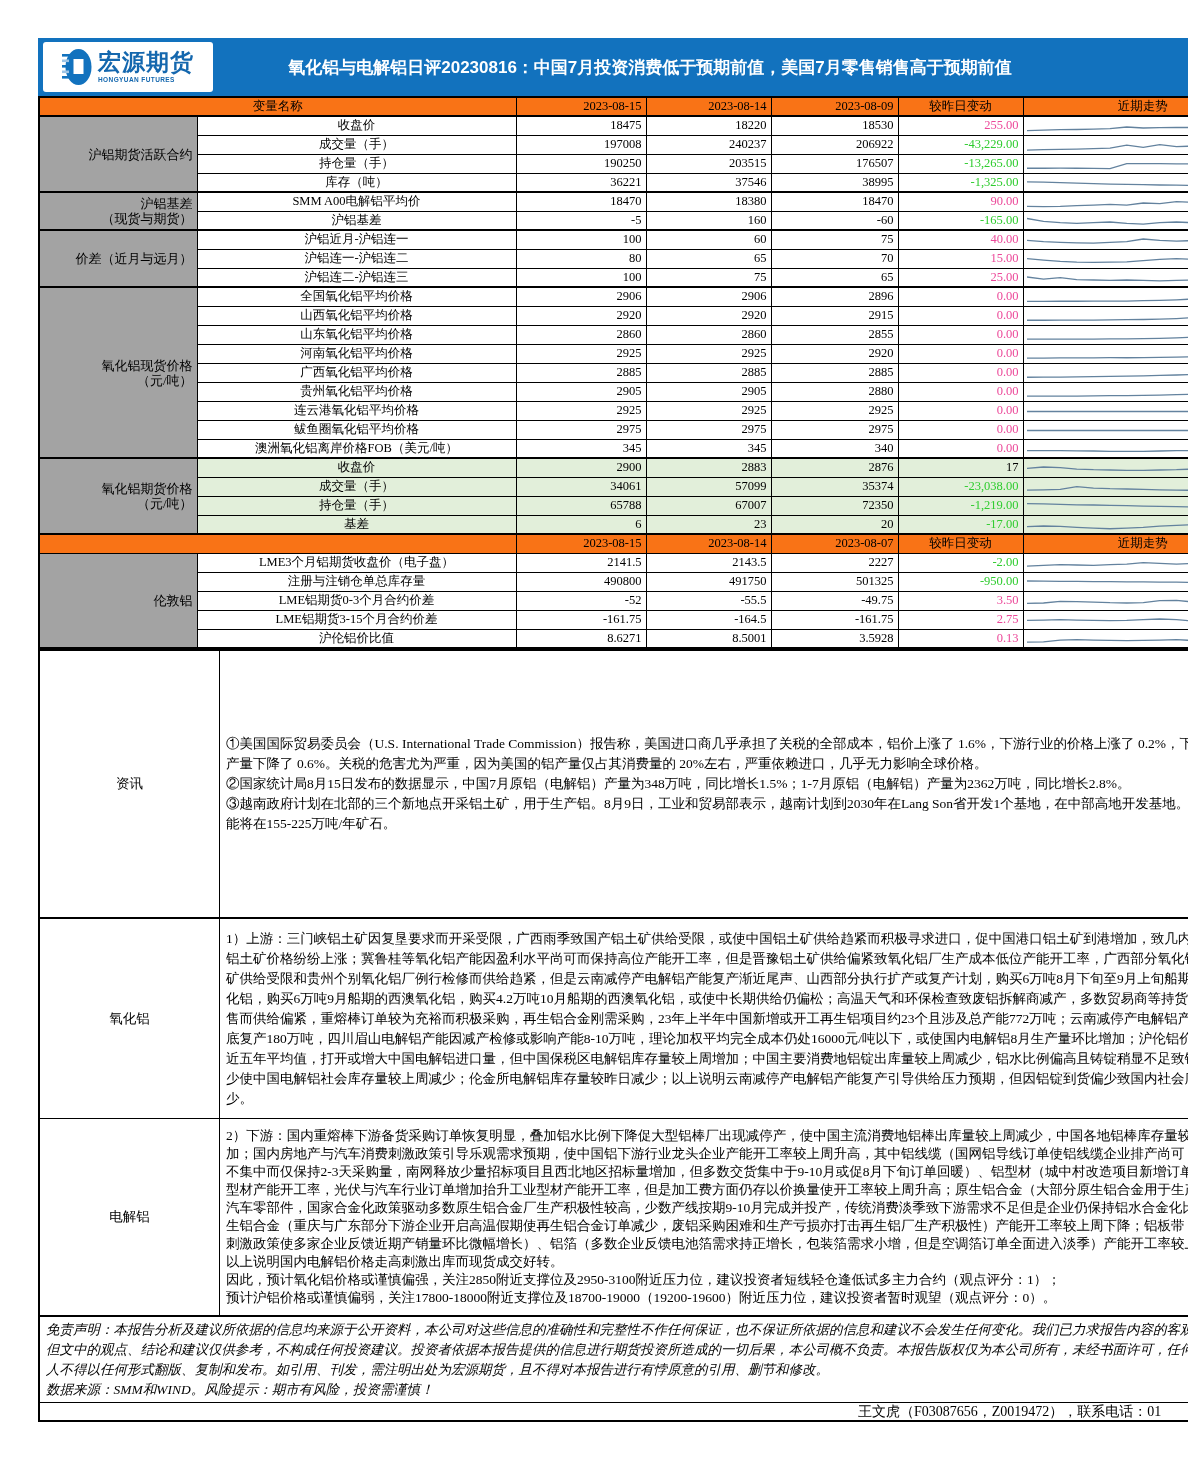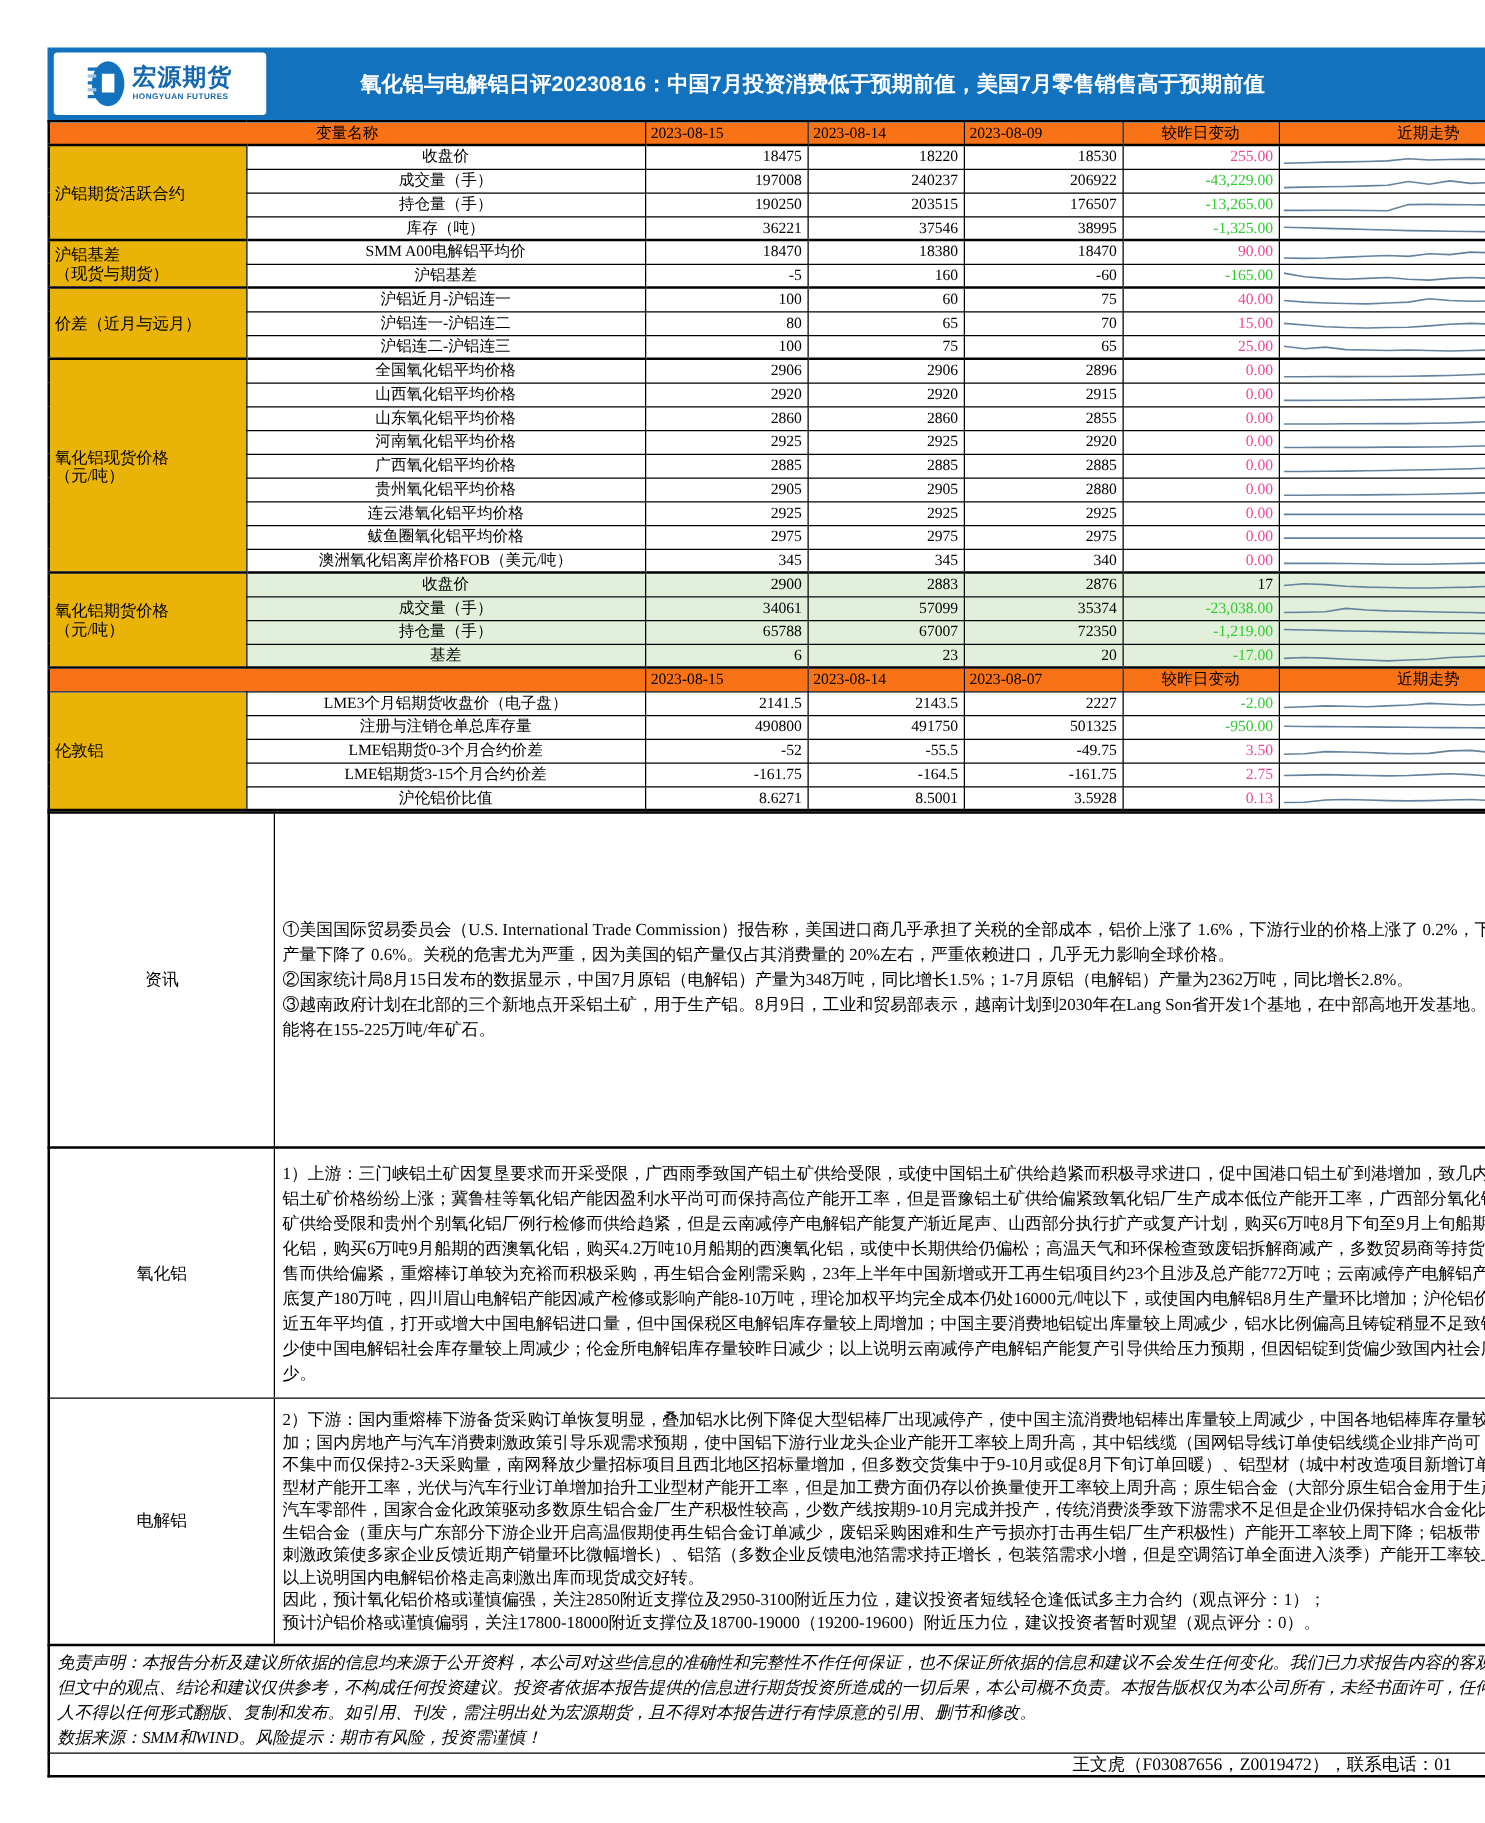--- a/index.html
+++ b/index.html
@@ -4,31 +4,31 @@
 <style>
   html,body{margin:0;padding:0}
   body{width:1188px;height:1458px;overflow:hidden;background:#fff;color:#000;
        font-family:"Liberation Serif","DejaVu Serif",serif;position:relative}
   .sheet{position:absolute;left:38px;top:38px;width:1224px}
   
   .titlebar{position:relative;height:58px;background:#1272BE;display:flex;align-items:center}
   .logo{position:absolute;left:5px;top:4px;width:170px;height:50px;background:#fff;border-radius:3px;
         display:flex;align-items:center;justify-content:center;gap:6px;font-family:"Liberation Sans",sans-serif}
   .logo-txt{display:flex;flex-direction:column;line-height:1}
-  .logo-cn{font-size:19px;font-weight:bold;color:#1467AE;letter-spacing:1px}
+  .logo-cn{font-size:23px;font-weight:bold;color:#1467AE;letter-spacing:1px}
   .logo-en{font-size:6.5px;color:#1467AE;font-weight:bold;margin-top:3px;letter-spacing:.4px}
   .title{width:100%;text-align:center;color:#fff;font-weight:bold;font-size:17px;
          font-family:"Liberation Sans",sans-serif}
   
   table{border-collapse:collapse;table-layout:fixed;width:1224px;font-size:12.5px;border:2px solid #000}
   td{border:1px solid #000;height:19px;padding:0 4px;overflow:hidden;white-space:nowrap;box-sizing:border-box}
   tr.hd td{background:#f97316}
-  td.dh{text-align:left}
+  td.dh{text-align:right}
   td.ch{text-align:center}
-  td.g{text-align:left;white-space:pre-line;font-size:13px;background:#eab308;line-height:15px}
+  td.g{text-align:right;white-space:pre-line;font-size:13px;background:#a3a3a3;line-height:15px}
   td.n{text-align:center}
   td.v{text-align:right}
   .pos{color:#ec4899}
   .neg{color:#2ECC2E}
   tr.gr td.n,tr.gr td.v,tr.gr td.s{background:#E2EFDA}
   tr.tt td{border-top:2.5px solid #000}
   td.s{padding:0 3px}
   td.s svg{display:block;width:100%;height:15px;margin-top:2px}
   
   .sec{display:flex;width:1224px;box-sizing:border-box;border-left:2px solid #000;border-right:1px solid #000;overflow:hidden}

